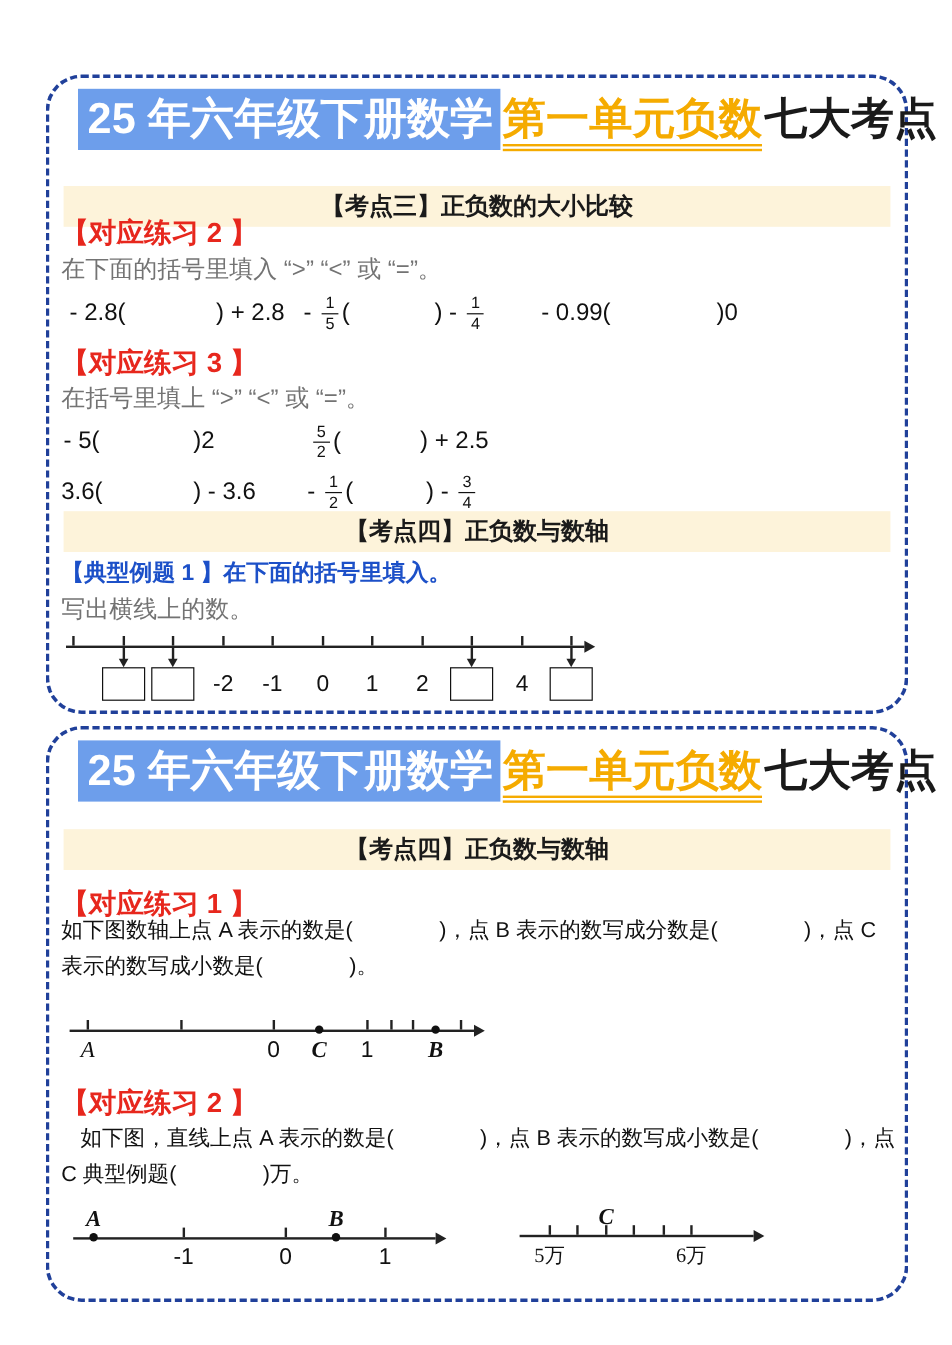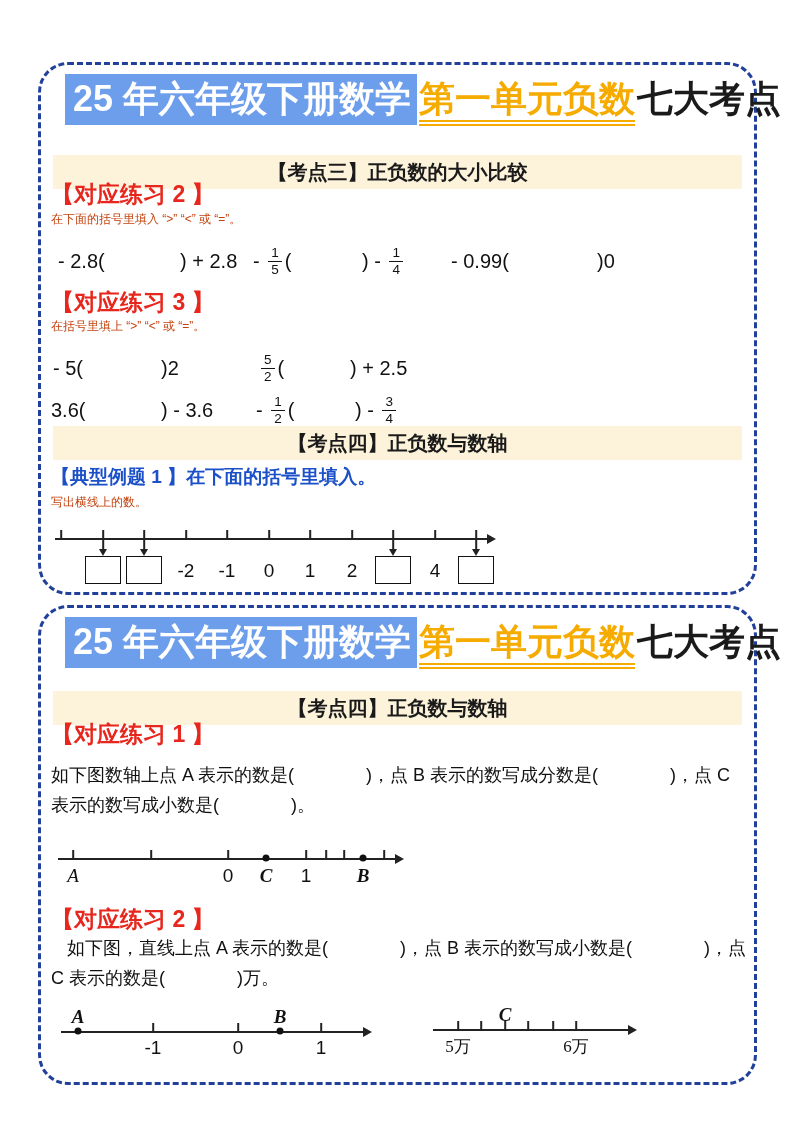--- a/index.html
+++ b/index.html
@@ -8,21 +8,21 @@
   .p1{top:62px;height:527px;}
   .p2{top:605px;height:474px;}
   .abs{position:absolute;}
   .title{font-size:36px;font-weight:bold;white-space:nowrap;line-height:1.35;}
   .hl{background:#6d9eeb;color:#fff;padding:4px 6px 6px 8px;}
   .accent{color:#f5ab00;border-bottom:6px double #f5ab00;padding-bottom:1px;margin-left:2px;}
   .plain{color:#1a1a1a;margin-left:2px;}
   .banner{background:#fdf3da;text-align:center;font-weight:bold;font-size:20px;height:34px;line-height:34px;color:#1a1a1a;}
   .red-label{color:#e7271d;font-weight:bold;font-size:23px;}
   .blue-line{color:#1c50c8;font-weight:bold;font-size:19px;white-space:nowrap;}
-  .body-text{font-size:12px;color:#c2410c;white-space:nowrap;text-align:right;}
+  .body-text{font-size:20px;color:#737373;white-space:nowrap;text-align:right;}
   .para{font-size:18px;color:#111;white-space:nowrap;}
   .math-row{font-size:20px;color:#111;height:44px;}
   .mitem{position:absolute;top:50%;transform:translateY(-50%);display:inline-flex;align-items:center;white-space:pre;}
   .frac{display:inline-flex;flex-direction:column;align-items:center;font-size:13.5px;line-height:1.15;margin:0 3px;}
   .frac .num{border-bottom:1.3px solid #111;padding:0 3px;}
   .frac .den{padding:0 3px;}
   .axis{position:absolute;height:1.6px;background:#222;}
   .ahead{position:absolute;width:0;height:0;border-left:9px solid #222;border-top:5px solid transparent;border-bottom:5px solid transparent;}
   .tick{position:absolute;width:1.6px;height:8px;background:#222;transform:translateX(-50%);}
   .nl-label{position:absolute;transform:translateX(-50%);font-size:19px;color:#111;white-space:nowrap;}
@@ -120,21 +120,21 @@
 </div>
 
 <div class="panel p2">
 
   <div class="abs title" style="left:24px;top:10px;">
     <span class="hl">25 年六年级下册数学</span><span class="accent">第一单元负数</span><span class="plain">七大考点</span>
   </div>
 
   <div class="abs banner" style="left:12px;right:12px;top:83px;">【考点四】正负数与数轴</div>
 
-  <div class="abs red-label" style="left:10px;top:111px;">【对应练习 1 】</div>
+  <div class="abs red-label" style="left:10px;top:130px;">【对应练习 1 】</div>
   <div class="abs para" style="left:10px;top:155px;">如下图数轴上点 A 表示的数是(　　　　)，点 B 表示的数写成分数是(　　　　)，点 C</div>
   <div class="abs para" style="left:10px;top:185px;">表示的数写成小数是(　　　　)。</div>
 
   <div class="abs" style="left:0;top:233px;width:430px;height:55px;">
     <div class="axis" style="left:17px;top:17px;width:337px;"></div>
     <div class="ahead" style="left:354px;top:13px;"></div>
     <div class="tick" style="left:32px;top:9px;"></div>
     <div class="tick" style="left:110px;top:9px;"></div>
     <div class="tick" style="left:187px;top:9px;"></div>
     <div class="tick" style="left:265px;top:9px;"></div>
@@ -145,21 +145,21 @@
     <div class="dot" style="left:322px;top:17px;"></div>
     <div class="nl-label serif-i" style="left:32px;top:24px;">A</div>
     <div class="nl-label" style="left:187px;top:24px;">0</div>
     <div class="nl-label serif-bi" style="left:225px;top:24px;">C</div>
     <div class="nl-label" style="left:265px;top:24px;">1</div>
     <div class="nl-label serif-bi" style="left:322px;top:24px;">B</div>
   </div>
 
   <div class="abs red-label" style="left:10px;top:296px;">【对应练习 2 】</div>
   <div class="abs para" style="left:10px;top:328px;margin-left:16px;">如下图，直线上点 A 表示的数是(　　　　)，点 B 表示的数写成小数是(　　　　)，点</div>
-  <div class="abs para" style="left:10px;top:358px;">C 表示的数是(　　　　)万。</div>
+  <div class="abs para" style="left:10px;top:358px;">C 典型例题(　　　　)万。</div>
 
   <div class="abs" style="left:0;top:396px;width:390px;height:70px;">
     <div class="nl-label serif-bi" style="left:37px;top:2px;">A</div>
     <div class="nl-label serif-bi" style="left:239px;top:2px;">B</div>
     <div class="axis" style="left:20px;top:27px;width:302px;"></div>
     <div class="ahead" style="left:322px;top:23px;"></div>
     <div class="dot" style="left:37px;top:27px;"></div>
     <div class="dot" style="left:239px;top:27px;"></div>
     <div class="tick" style="left:112px;top:19px;"></div>
     <div class="tick" style="left:197px;top:19px;"></div>

